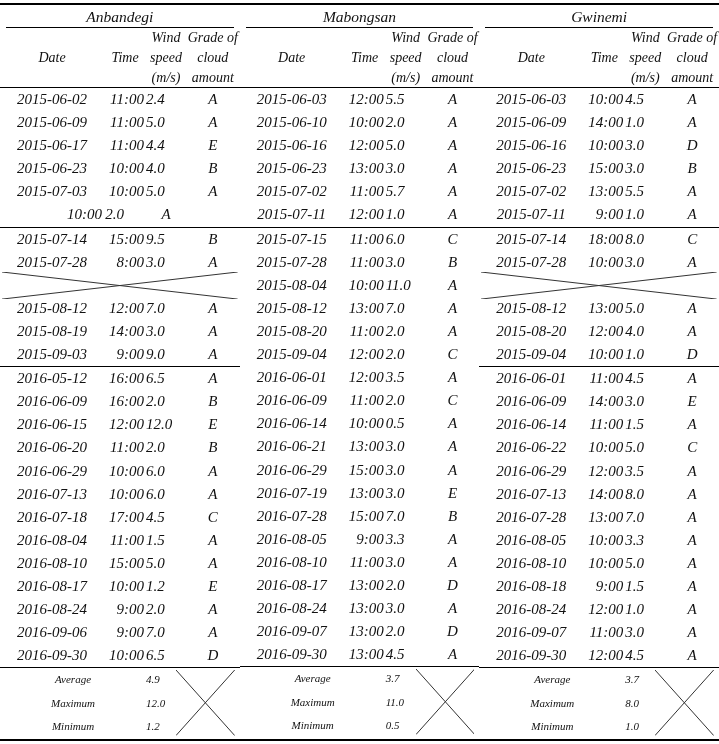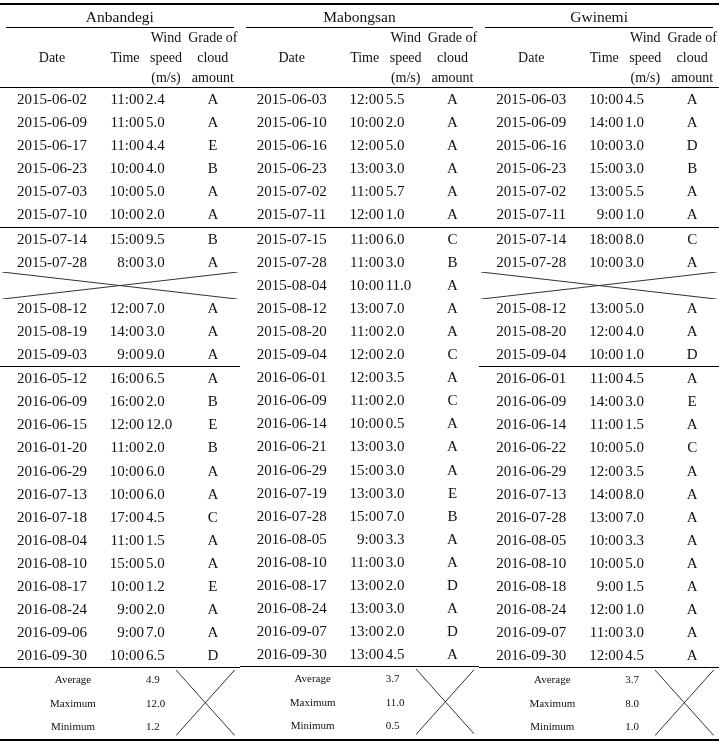--- a/index.html
+++ b/index.html
@@ -5,21 +5,21 @@
   html,body{margin:0;padding:0;}
   body{
     width:719px;height:744px;overflow:hidden;background:#fff;
     font-family:"Liberation Serif", serif;color:#111;
   }
   .table{
     margin-top:3px;
     border-top:2px solid #000;
     border-bottom:2px solid #000;
   }
-  .sections{display:flex;}
+  .sections{display:flex;font-style:italic;}
   .site{width:calc(719px/3);box-sizing:border-box;}
   .site-title{
     height:22px;line-height:23px;text-align:center;font-size:15.5px;
     border-bottom:1px solid #000;margin:0 6px;
   }
   .col-headers{
     display:grid;grid-template-columns:104px 42px 40px 1fr;
     height:59px;align-items:center;font-size:14px;
     border-bottom:1.5px solid #000;
   }
@@ -88,21 +88,20 @@
             <div class="c wind">4.0</div>
             <div class="c grade">B</div>
           </div>
           <div class="row">
             <div class="c date">2015-07-03</div>
             <div class="c time">10:00</div>
             <div class="c wind">5.0</div>
             <div class="c grade">A</div>
           </div>
           <div class="row rule-after">
-            <div class="c date">2015-07-10</div>
             <div class="c time">10:00</div>
             <div class="c wind">2.0</div>
             <div class="c grade">A</div>
           </div>
           <div class="row">
             <div class="c date">2015-07-14</div>
             <div class="c time">15:00</div>
             <div class="c wind">9.5</div>
             <div class="c grade">B</div>
           </div>
@@ -150,21 +149,21 @@
             <div class="c wind">2.0</div>
             <div class="c grade">B</div>
           </div>
           <div class="row">
             <div class="c date">2016-06-15</div>
             <div class="c time">12:00</div>
             <div class="c wind">12.0</div>
             <div class="c grade">E</div>
           </div>
           <div class="row">
-            <div class="c date">2016-01-20</div>
+            <div class="c date">2016-06-20</div>
             <div class="c time">11:00</div>
             <div class="c wind">2.0</div>
             <div class="c grade">B</div>
           </div>
           <div class="row">
             <div class="c date">2016-06-29</div>
             <div class="c time">10:00</div>
             <div class="c wind">6.0</div>
             <div class="c grade">A</div>
           </div>

